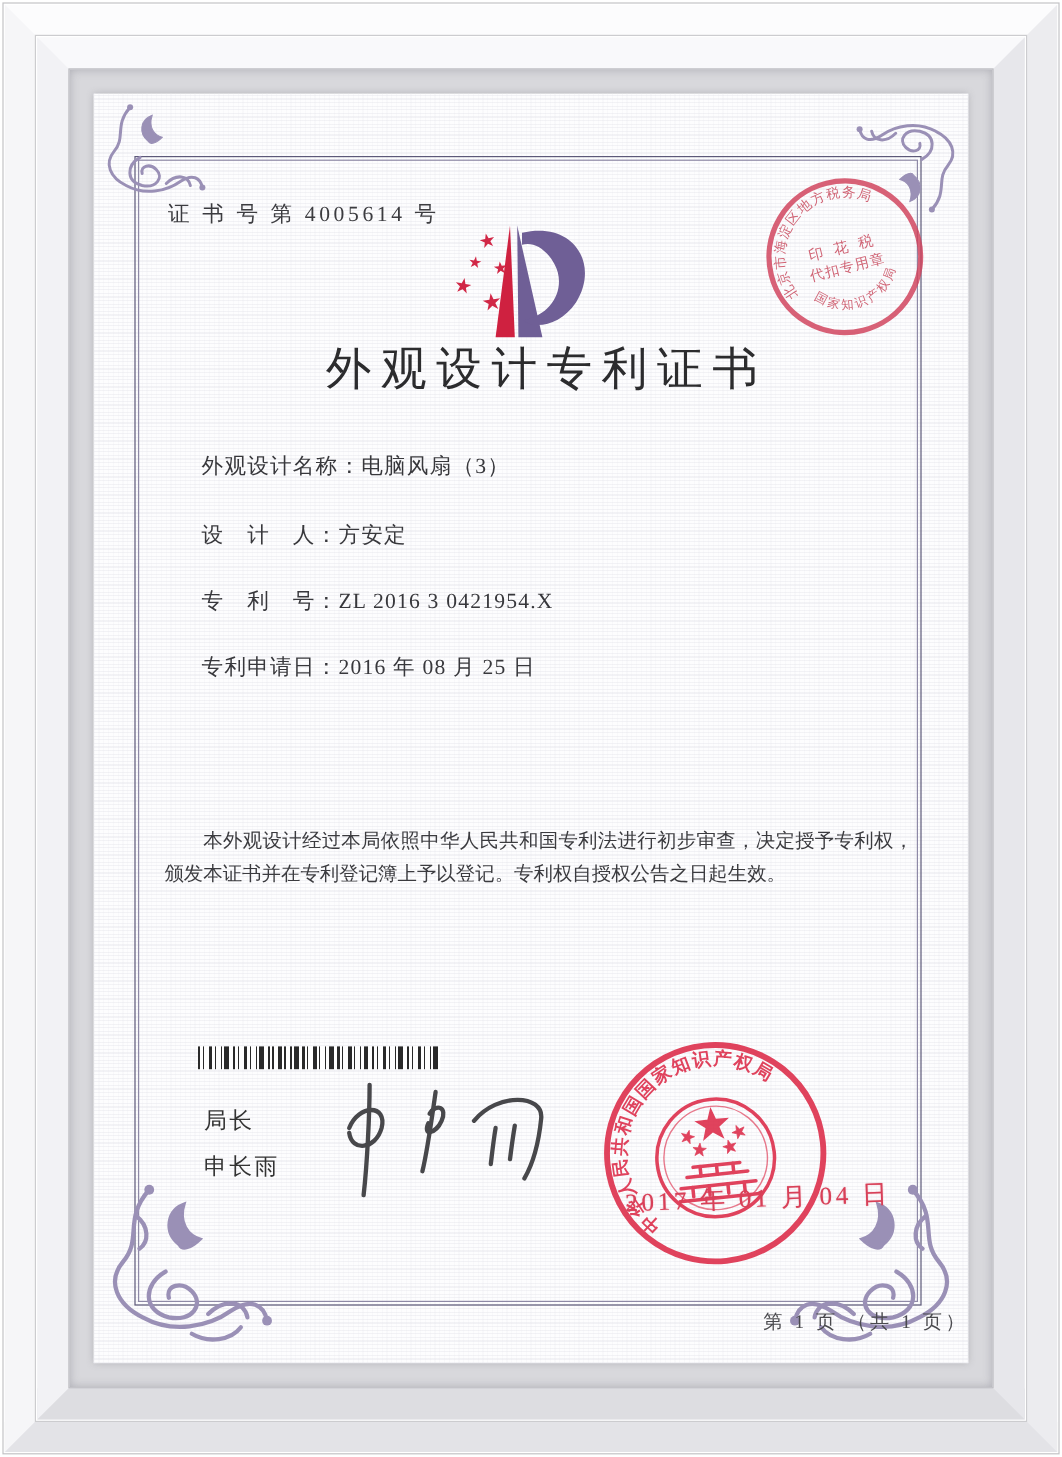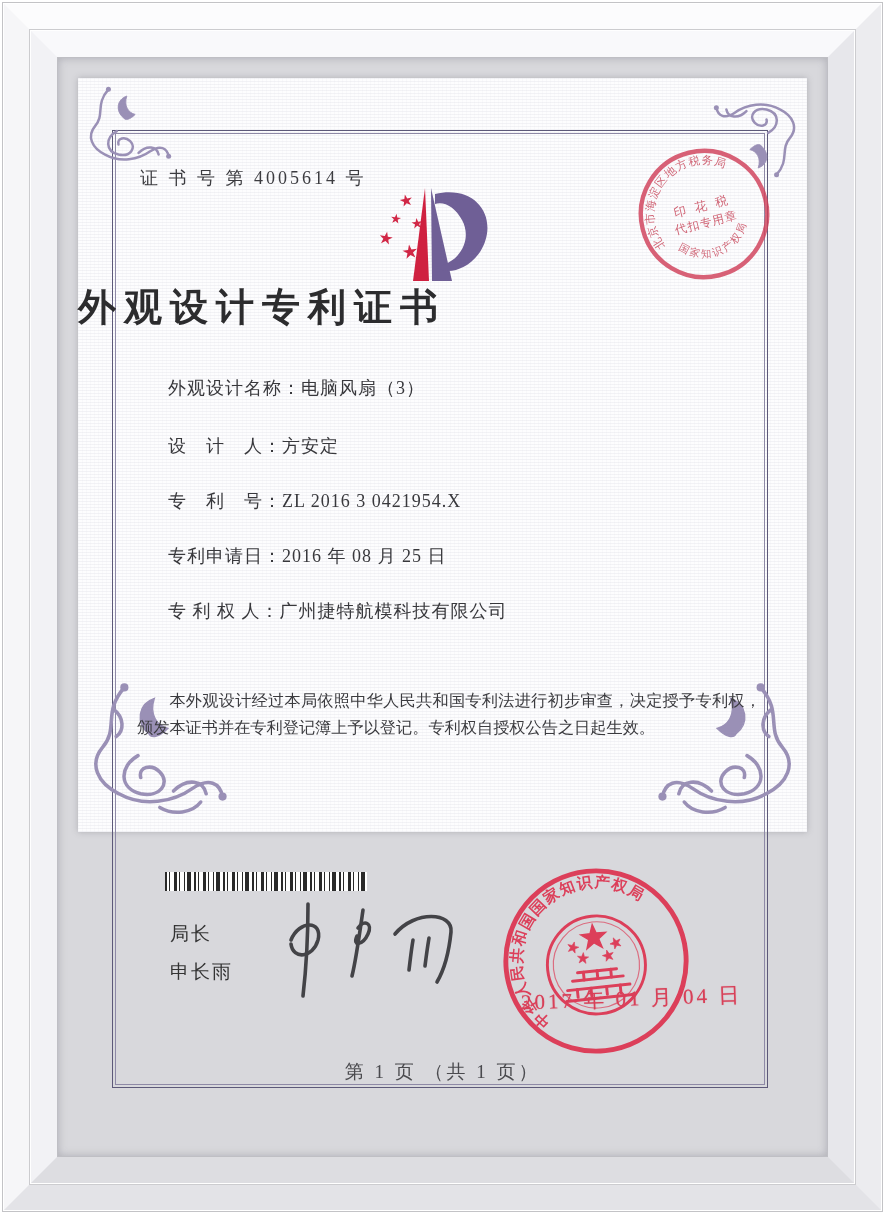--- a/index.html
+++ b/index.html
@@ -8,35 +8,35 @@
   
   .frame-edge{position:absolute;inset:2px;border:1px solid #c3c3c6;}
   .frame-band1{position:absolute;inset:4px;border:25px solid;
      border-color:#fcfcfd #ececef #e3e3e7 #f6f6f8;}
   .frame-line{position:absolute;inset:29px;border:1px solid #cccccf;}
   .frame-band2{position:absolute;inset:31px;border:26px solid;
      border-color:#f9f9fb #e7e7eb #dddde1 #f2f2f5;}
   .frame-mat{position:absolute;inset:57px;border:1px solid #bfbfc4;background:#d8d8dc;
      box-shadow:inset 0 0 8px rgba(120,120,130,.45);}
   
-  .paper{position:absolute;left:78px;top:78px;width:729px;height:754px;
+  .paper{position:absolute;left:78px;top:78px;width:729px;height:1058px;
      background:#fdfdfe;
      background-image:repeating-linear-gradient(0deg,rgba(225,225,232,.38) 0 1px,transparent 1px 3px),
                       repeating-linear-gradient(90deg,rgba(235,235,240,.25) 0 1px,transparent 1px 4px);
      box-shadow:0 0 6px rgba(100,100,110,.35);}
   .inner-frame{position:absolute;left:34px;top:52px;width:654px;height:956px;
      border:1.5px solid #5d5979;}
   .inner-frame::after{content:"";position:absolute;inset:2px;border:1px solid #8e89a6;}
   .flourish{position:absolute;color:#9a90b6;}
   
   .cert-number{position:absolute;left:62px;top:88px;font-size:18px;color:#3c3c40;
      letter-spacing:3px;}
   .logo{position:absolute;left:282px;top:100px;}
-  .title{position:absolute;left:0;top:204px;width:100%;text-align:left;
-     font-size:38px;font-weight:700;color:#2c2c2e;letter-spacing:8px;}
+  .title{position:absolute;left:13px;top:204px;width:100%;text-align:center;
+     font-size:38px;font-weight:400;color:#2c2c2e;letter-spacing:8px;}
   .field{position:absolute;left:90px;font-size:18px;color:#38383c;letter-spacing:1px;
      white-space:nowrap;}
   .f0{top:298px}.f1{top:356px}.f2{top:411px}.f3{top:466px}.f4{top:521px}.f5{top:576px}
   .body-text{position:absolute;left:55px;top:606px;width:632px;font-size:16.2px;
      line-height:1.68;color:#3b3b3f;text-align:justify;}
   .body-text p{margin:4px;text-indent:2em;}
   .barcode{position:absolute;left:87px;top:794px;width:202px;height:19px;
      background:repeating-linear-gradient(90deg,
        #2a2a2a 0 2px,#fff 2px 4px,#2a2a2a 4px 5px,#fff 5px 9px,
        #2a2a2a 9px 12px,#fff 12px 14px,#2a2a2a 14px 15px,#fff 15px 19px,
@@ -44,21 +44,21 @@
   .sig-title{position:absolute;left:92px;top:843px;font-size:19px;color:#333;
      letter-spacing:2px;font-family:Liberation Serif, serif;}
   .sig-name{position:absolute;left:92px;top:881px;font-size:19px;color:#333;
      letter-spacing:2px;font-family:"Liberation Sans","DejaVu Sans",sans-serif;}
   .signature-svg{position:absolute;left:185px;top:820px;}
   .tax-stamp{position:absolute;left:552px;top:62px;opacity:.82;transform:rotate(-14deg);}
   .big-seal{position:absolute;left:420px;top:785px;opacity:.9;transform:rotate(-6deg);}
   .seal-date{position:absolute;left:443px;top:906px;width:250px;font-size:21px;
      color:#d84058;letter-spacing:3px;transform:rotate(-2deg);text-shadow:0 0 1px rgba(216,64,88,.6);
      white-space:nowrap;}
-  .footer{position:absolute;left:0;top:981px;width:100%;text-align:center;font-size:19px;
+  .footer{position:absolute;left:0;top:1014px;width:100%;text-align:right;font-size:16px;
      color:#4a4a4e;letter-spacing:3px;}
 </style>
 </head>
 <body>
 
 <div id="page">
 
   <div class="frame-edge"></div>
   <div class="frame-band1"></div>
   <div class="frame-line"></div>
@@ -144,21 +144,20 @@
       <text x="0" y="-4" fill="#c74458" font-size="12.5" letter-spacing="3" text-anchor="middle">印 花 税</text>
       <text x="0" y="13" fill="#c74458" font-size="12" letter-spacing="1" text-anchor="middle">代扣专用章</text>
     </svg>
 
     <div class="title">外观设计专利证书</div>
 
     <div class="field f0"><span>外观设计名称：</span><span>电脑风扇（3）</span></div>
     <div class="field f1"><span>设　计　人：</span><span>方安定</span></div>
     <div class="field f2"><span>专　利　号：</span><span>ZL 2016 3 0421954.X</span></div>
     <div class="field f3"><span>专利申请日：</span><span>2016 年 08 月 25 日</span></div>
-    <div class="field f4"><span>专 利 权 人：</span><span>广州捷特航模科技有限公司</span></div>
 
     <div class="body-text">
       <p>本外观设计经过本局依照中华人民共和国专利法进行初步审查，决定授予专利权，颁发本证书并在专利登记簿上予以登记。专利权自授权公告之日起生效。</p>
     </div>
 
     <div class="barcode"></div>
 
     <div class="sig-title">局长</div>
     <div class="sig-name">申长雨</div>
 

